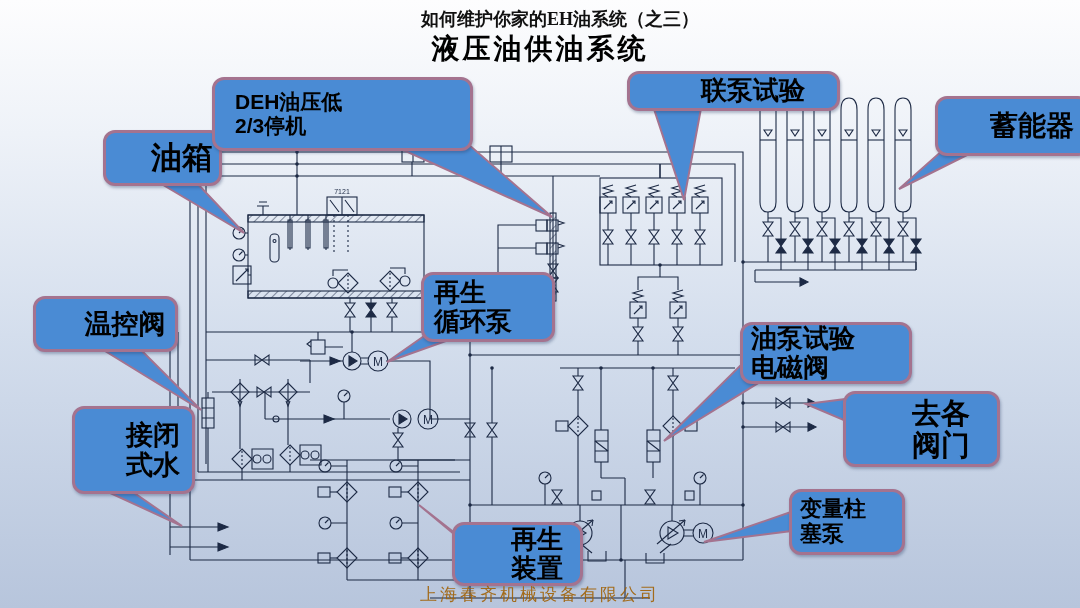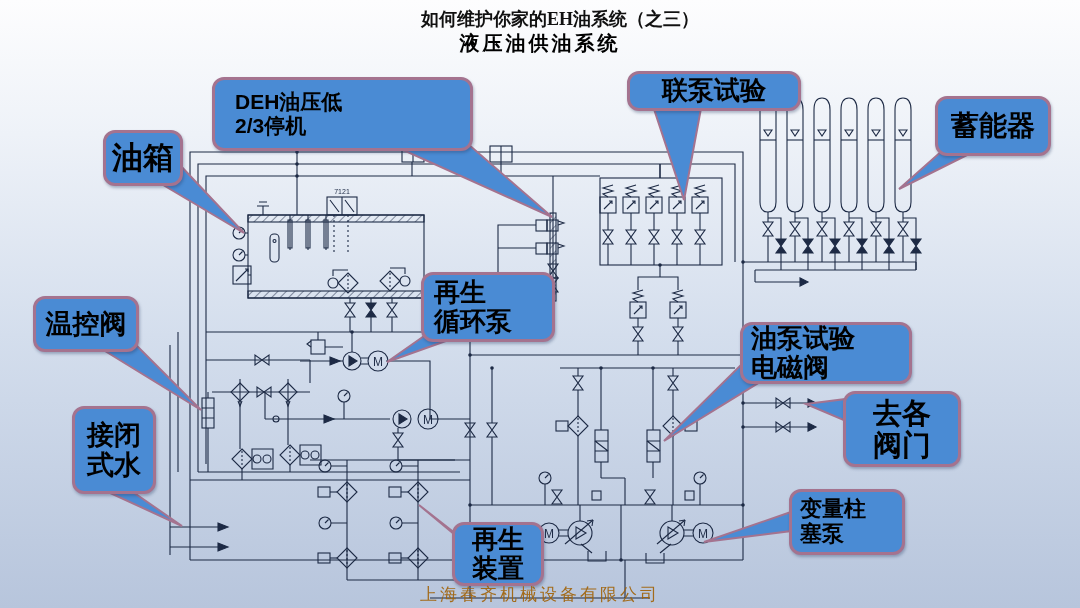--- a/index.html
+++ b/index.html
@@ -7,27 +7,28 @@
     width:1080px;height:608px;position:relative;overflow:hidden;
     background:linear-gradient(180deg,#fdfdfe 0%,#eef2f8 22%,#d4deed 55%,#b7c5dc 100%);
     font-family:"Liberation Sans",sans-serif;
   }
   .subtitle{
     position:absolute;top:7px;left:0;width:100%;text-align:center;
     font-family:"Liberation Serif",serif;font-weight:bold;font-size:18px;color:#111;margin-left:20px;
   }
   .main-title{
     position:absolute;top:30px;left:0;width:100%;text-align:center;
-    font-weight:bold;font-size:20px;letter-spacing:3px;color:#000;
+    font-weight:bold;font-size:28px;letter-spacing:3px;color:#000;
   }
   svg.schem{position:absolute;left:0;top:0;}
   .callout{
     position:absolute;background:#4a8bd4;border:3px solid #a4738f;border-radius:12px;
     color:#000;font-weight:bold;display:flex;align-items:center;
     box-shadow:1px 2px 3px rgba(40,60,100,.35);
+    padding-left:39px;
   }
   .co-text{white-space:pre-line;line-height:1.12;width:100%;}
   .center .co-text{text-align:center;}
   #co-oil-tank{left:103px;top:130px;width:74px;height:50px;font-size:31px;}
   #co-deh{left:212px;top:77px;width:235px;height:68px;font-size:21px;padding-left:20px;}
   #co-lianbeng{left:627px;top:71px;width:168px;height:34px;font-size:26px;}
   #co-accumulator{left:935px;top:96px;width:110px;height:54px;font-size:28px;}
   #co-thermo{left:33px;top:296px;width:100px;height:50px;font-size:27px;}
   #co-water{left:72px;top:406px;width:78px;height:82px;font-size:27px;}
   #co-regen-pump{left:421px;top:272px;width:118px;height:64px;font-size:26px;padding-left:10px;}

